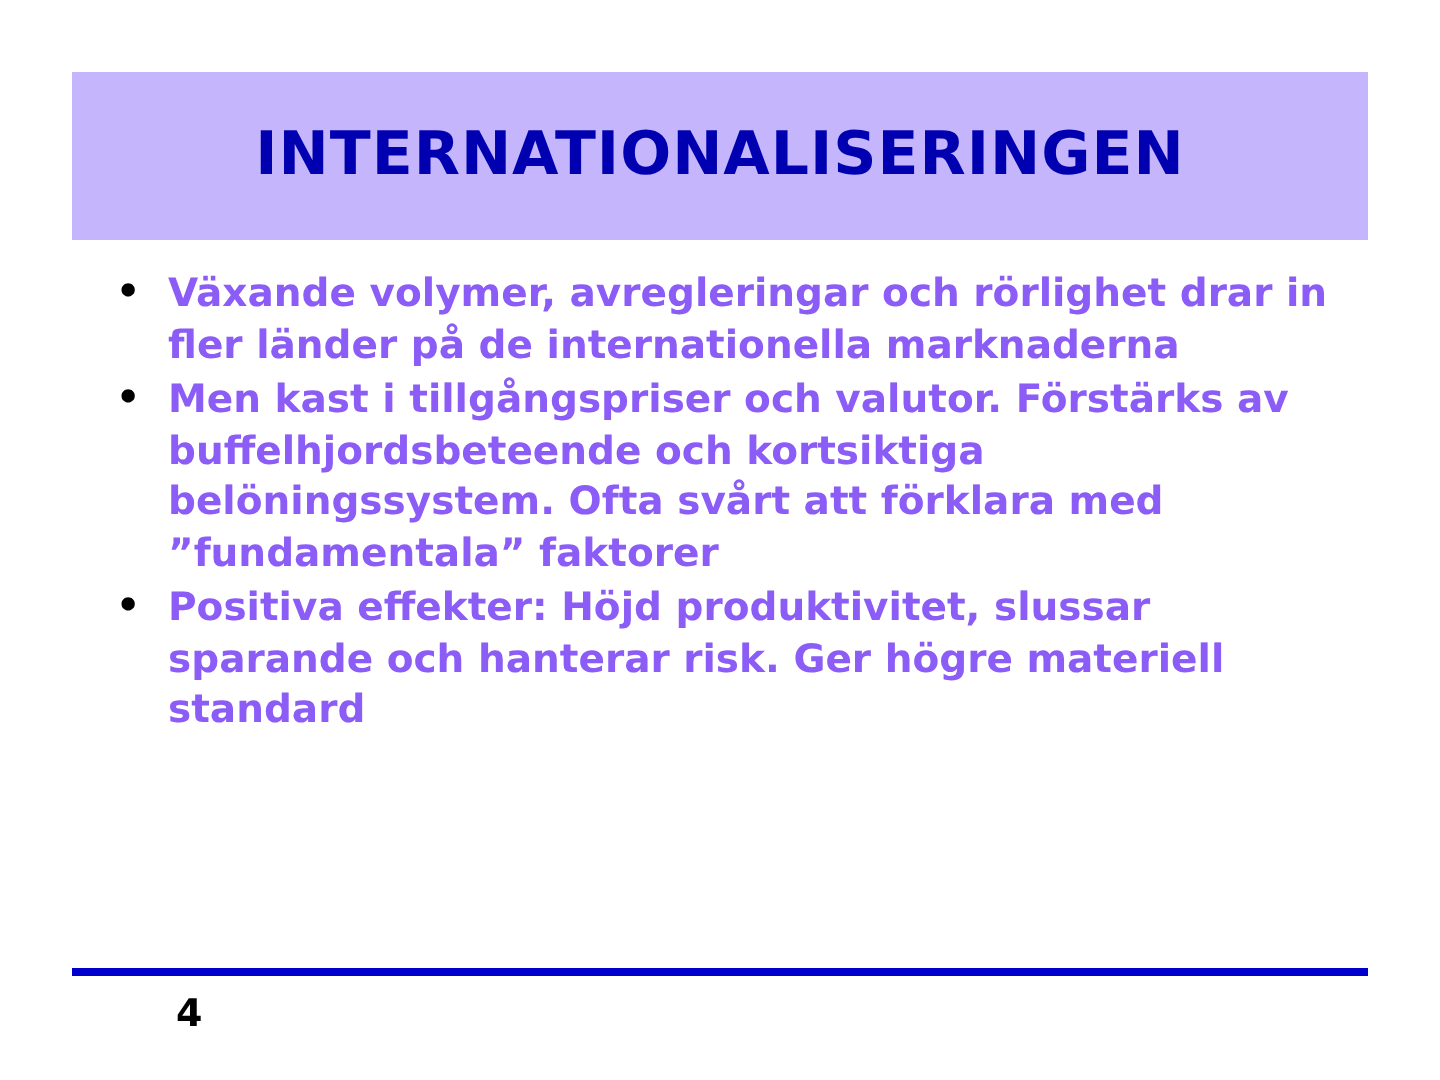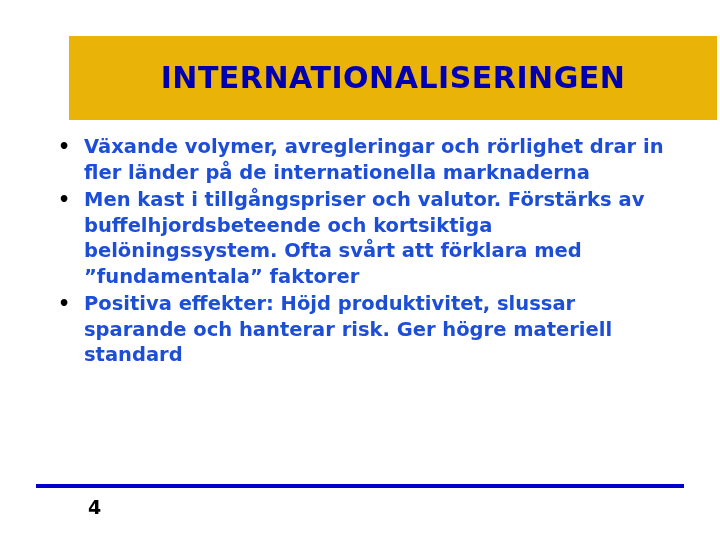--- a/index.html
+++ b/index.html
@@ -18,25 +18,24 @@
     width: 720px;
     height: 540px;
     background: #ffffff;
   }
   .title-band {
     position: absolute;
     left: 36px;
     top: 36px;
     width: 648px;
     height: 84px;
-    background: #eab308;
+    background: #c4b5fd;
     display: flex;
     align-items: center;
     justify-content: center;
-    margin-left: 33px;
   }
   .title-text {
     font-family: "DejaVu Sans", sans-serif;
     font-weight: bold;
     font-size: 30px;
     letter-spacing: 0.5px;
     color: #0000b0;
     text-align: center;
     line-height: 1.05;
     white-space: nowrap;
@@ -53,21 +52,21 @@
     padding: 0;
   }
   ul.bullets > li {
     position: relative;
     padding-left: 40px;
     margin: 0 0 2px 0;
     font-family: "DejaVu Sans", sans-serif;
     font-weight: bold;
     font-size: 19.5px;
     line-height: 25.5px;
-    color: #1d4ed8;
+    color: #8b5cf6;
   }
   ul.bullets > li::before {
     content: "\2022";
     position: absolute;
     left: 14px;
     top: 0;
     font-size: 19px;
     line-height: 25.5px;
     color: #000000;
   }

